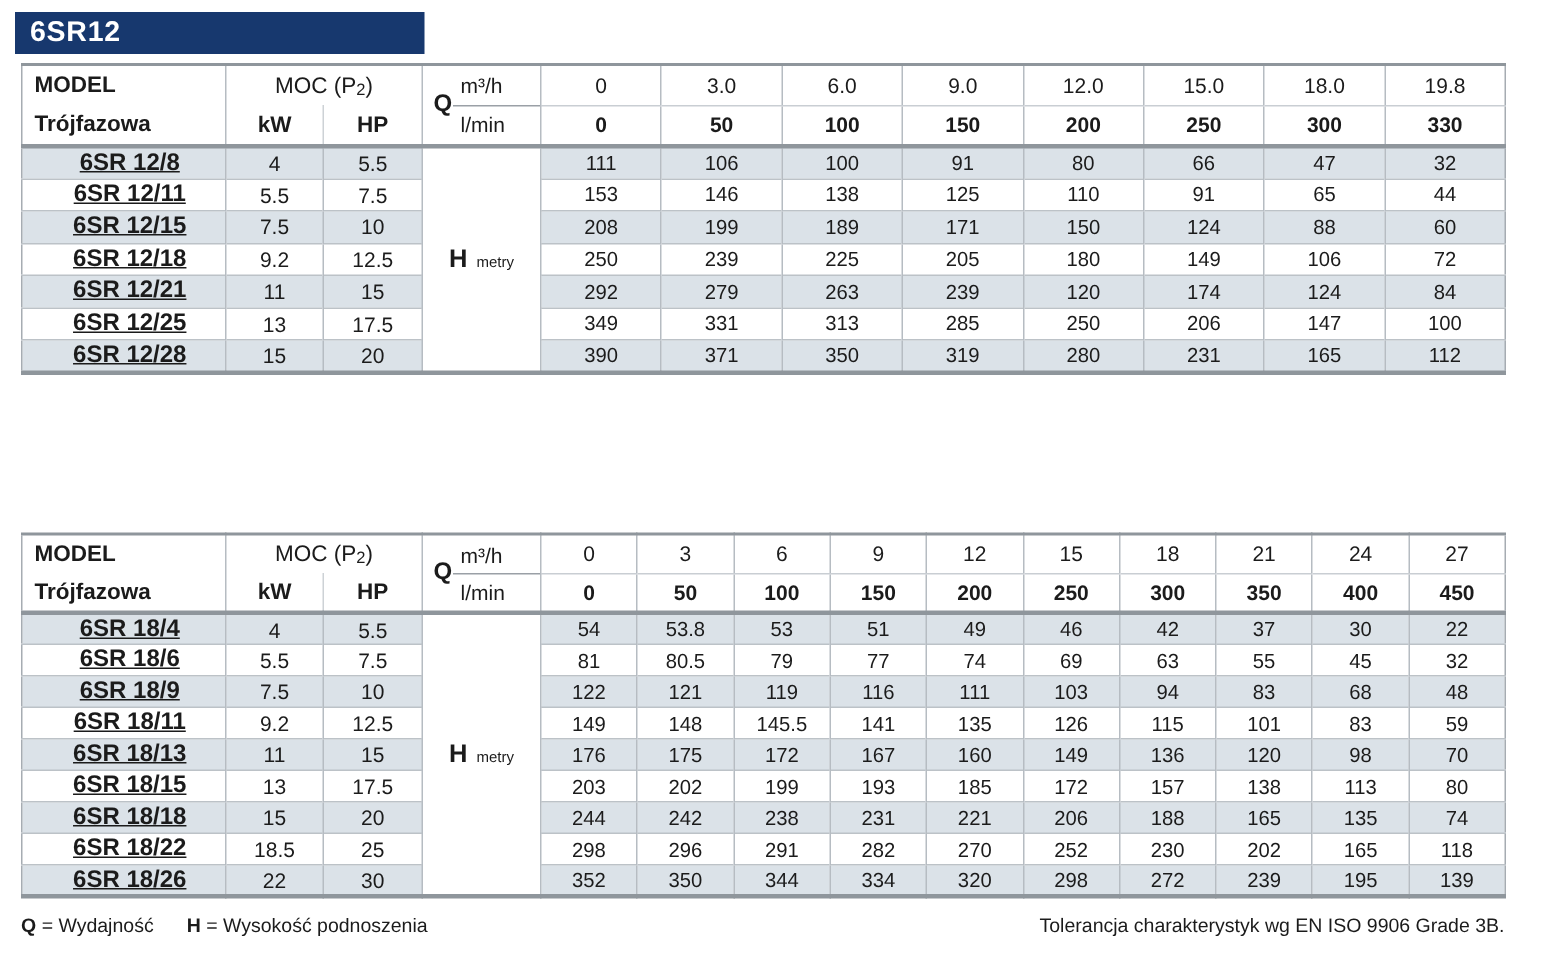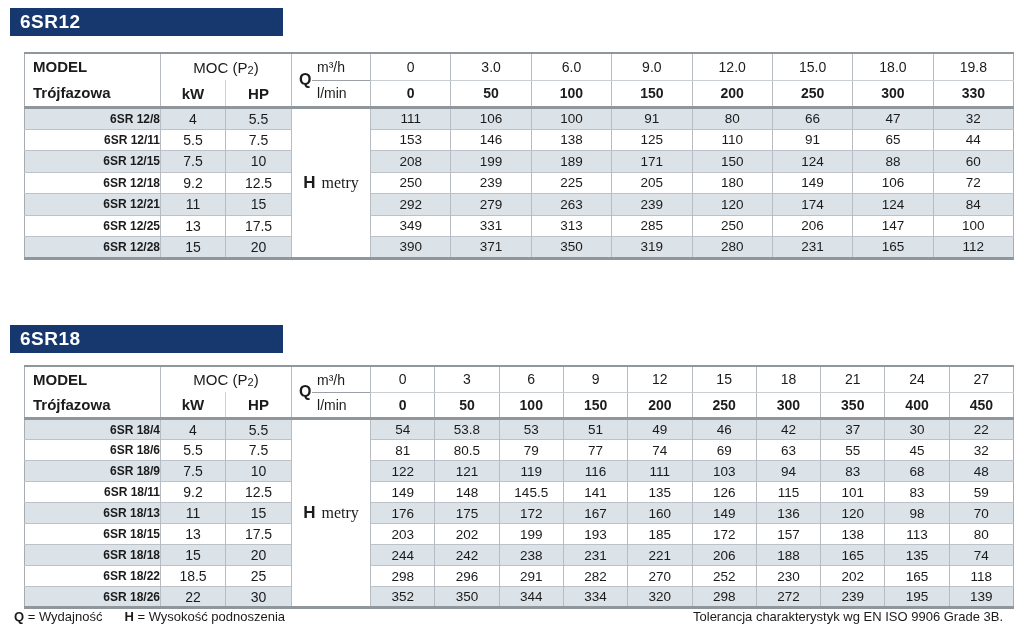--- a/index.html
+++ b/index.html
@@ -10,26 +10,25 @@
   }
   .banner {
     position:absolute; left:10px; width:273px; height:28px;
     background:#17386e; color:#ffffff; font-weight:bold; font-size:19px;
     line-height:28px; padding-left:10px; letter-spacing:0.5px;
   }
   .banner.b1 { top:8px; }
   .banner.b2 { top:325px; }
 
   table.ptable {
-    position:absolute; left:24px; width:989px;
+    position:absolute; left:14px; width:989px;
     border-collapse:collapse; table-layout:fixed;
     border-left:1px solid #a6acb2; border-right:1px solid #a6acb2;
     border-top:2px solid #8f969c; border-bottom:3px solid #8f969c;
     font-size:14px;
-    margin-top:10px;
   }
   table.t1 { top:42px; }
   table.t2 { top:355px; }
 
   thead { border-bottom:3px solid #8f969c; }
   .t1 thead tr { height:26px; }
   .t2 thead tr { height:25px; }
   .t1 tbody tr { height:21.5px; }
   .t2 tbody tr { height:21px; }
 
@@ -50,26 +49,26 @@
   .qunits{ flex:1; }
   .qu    { text-align:left; padding-left:5px; font-size:14px; }
   .t1 .qu { height:25px; line-height:25px; }
   .t2 .qu { height:24px; line-height:24px; }
   .qu2   { border-top:1px solid #9aa0a6; }
   .th-f1 { font-size:14px; border-left:1px solid #b6bcc2; border-bottom:1px solid #c9ced3; }
   .th-f2 { font-size:14px; font-weight:bold; border-left:1px solid #b6bcc2; }
 
   
   tbody tr + tr td { border-top:1px solid #bcc2c7; }
-  .td-model { text-align:right; padding-left:8px; font-weight:bold; font-size:12px; }
+  .td-model { text-align:center; padding-left:8px; font-weight:bold; font-size:16px;text-decoration:underline; }
   .td-kw  { border-left:1px solid #b6bcc2; }
   .td-hp  { border-left:1px solid #b6bcc2; }
   .td-h   { background:#ffffff !important; border-left:1px solid #b6bcc2; border-right:1px solid #b6bcc2; }
   .hlab   { font-weight:bold; font-size:17px; }
-  .hunit  { font-size:16px; margin-left:6px;font-family:Liberation Serif, serif; }
+  .hunit  { font-size:10px; margin-left:6px; }
   .td-val { border-left:1px solid #b6bcc2; font-size:13.5px; }
   tr.shade td { background:#dbe2e8; }
 
   .footer {
     position:absolute; left:14px; width:989px; top:609px;
     display:flex; justify-content:space-between; font-size:13px; color:#1b1b1b;
   }
   .fl-item { margin-right:22px; }
   .fl-item b { font-weight:bold; }
 </style>
@@ -221,21 +220,20 @@
           <td class="td-val">350</td>
           <td class="td-val">319</td>
           <td class="td-val">280</td>
           <td class="td-val">231</td>
           <td class="td-val">165</td>
           <td class="td-val">112</td>
         </tr>
       </tbody>
     </table>
 
-  <div class="banner b2">6SR18</div>
   <table class="ptable t2">
       <colgroup>
         <col style="width:136px">
         <col style="width:65px">
         <col style="width:66px">
         <col style="width:79px">
         <col style="width:64.3px">
         <col style="width:64.3px">
         <col style="width:64.3px">
         <col style="width:64.3px">

